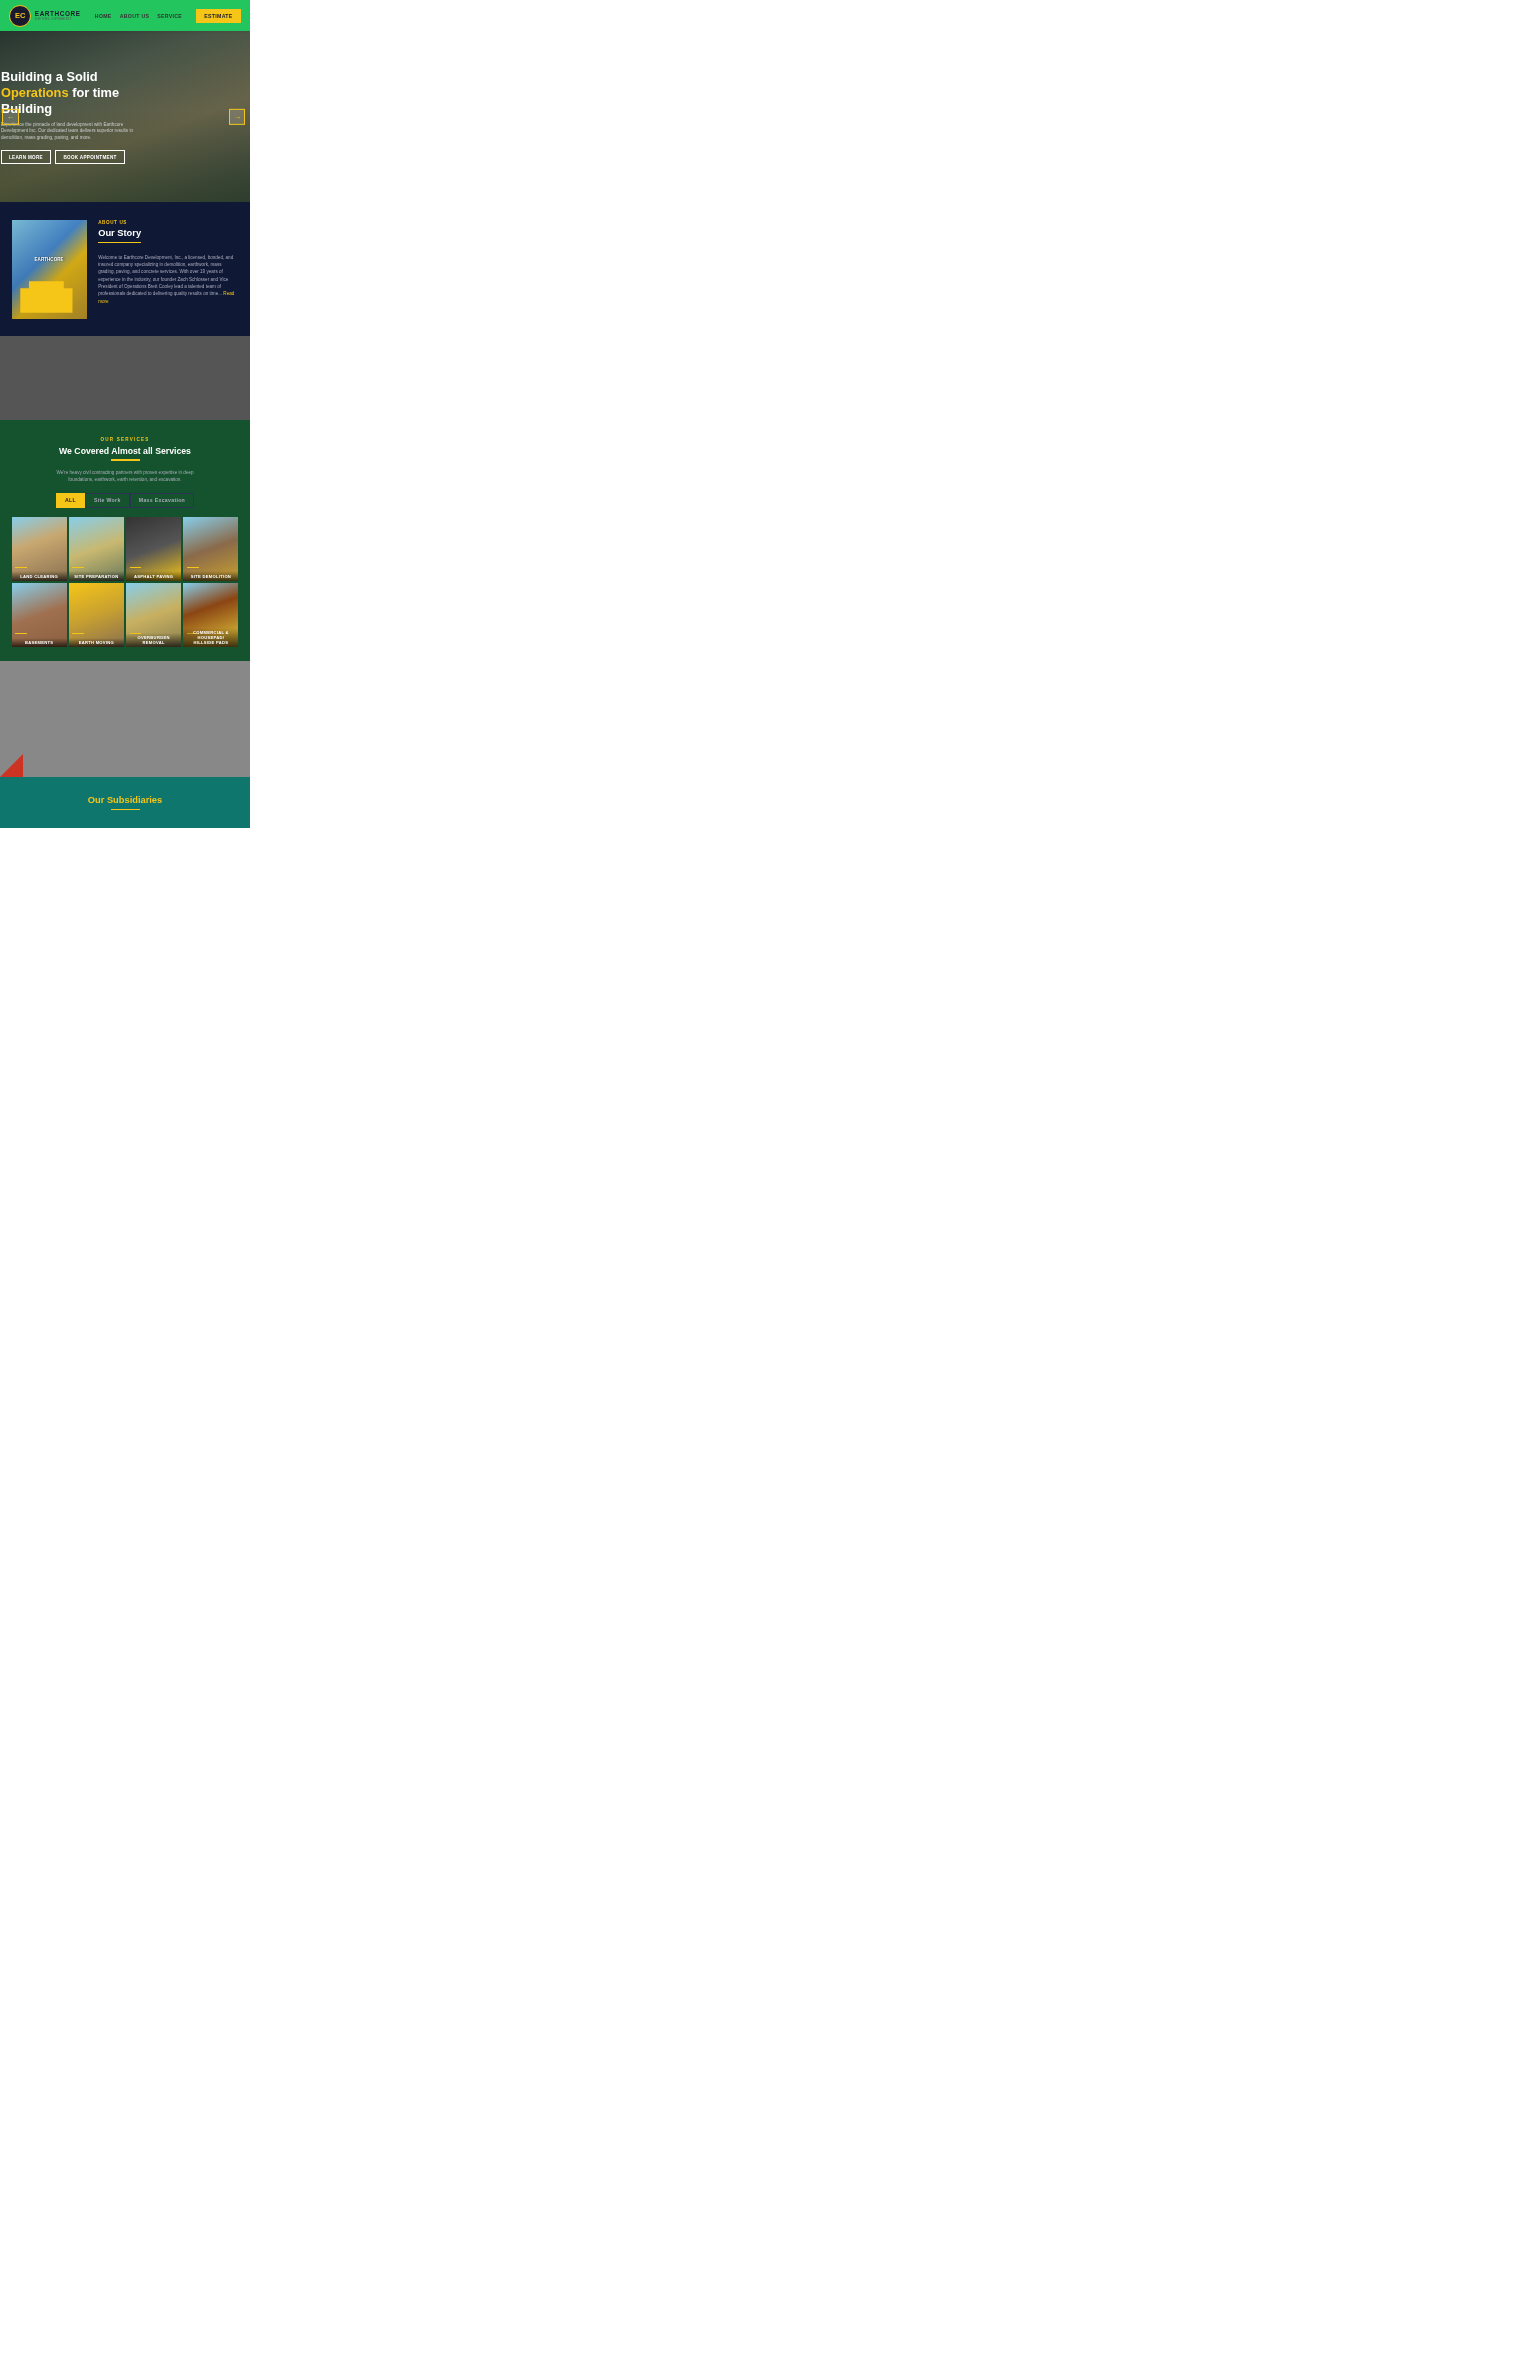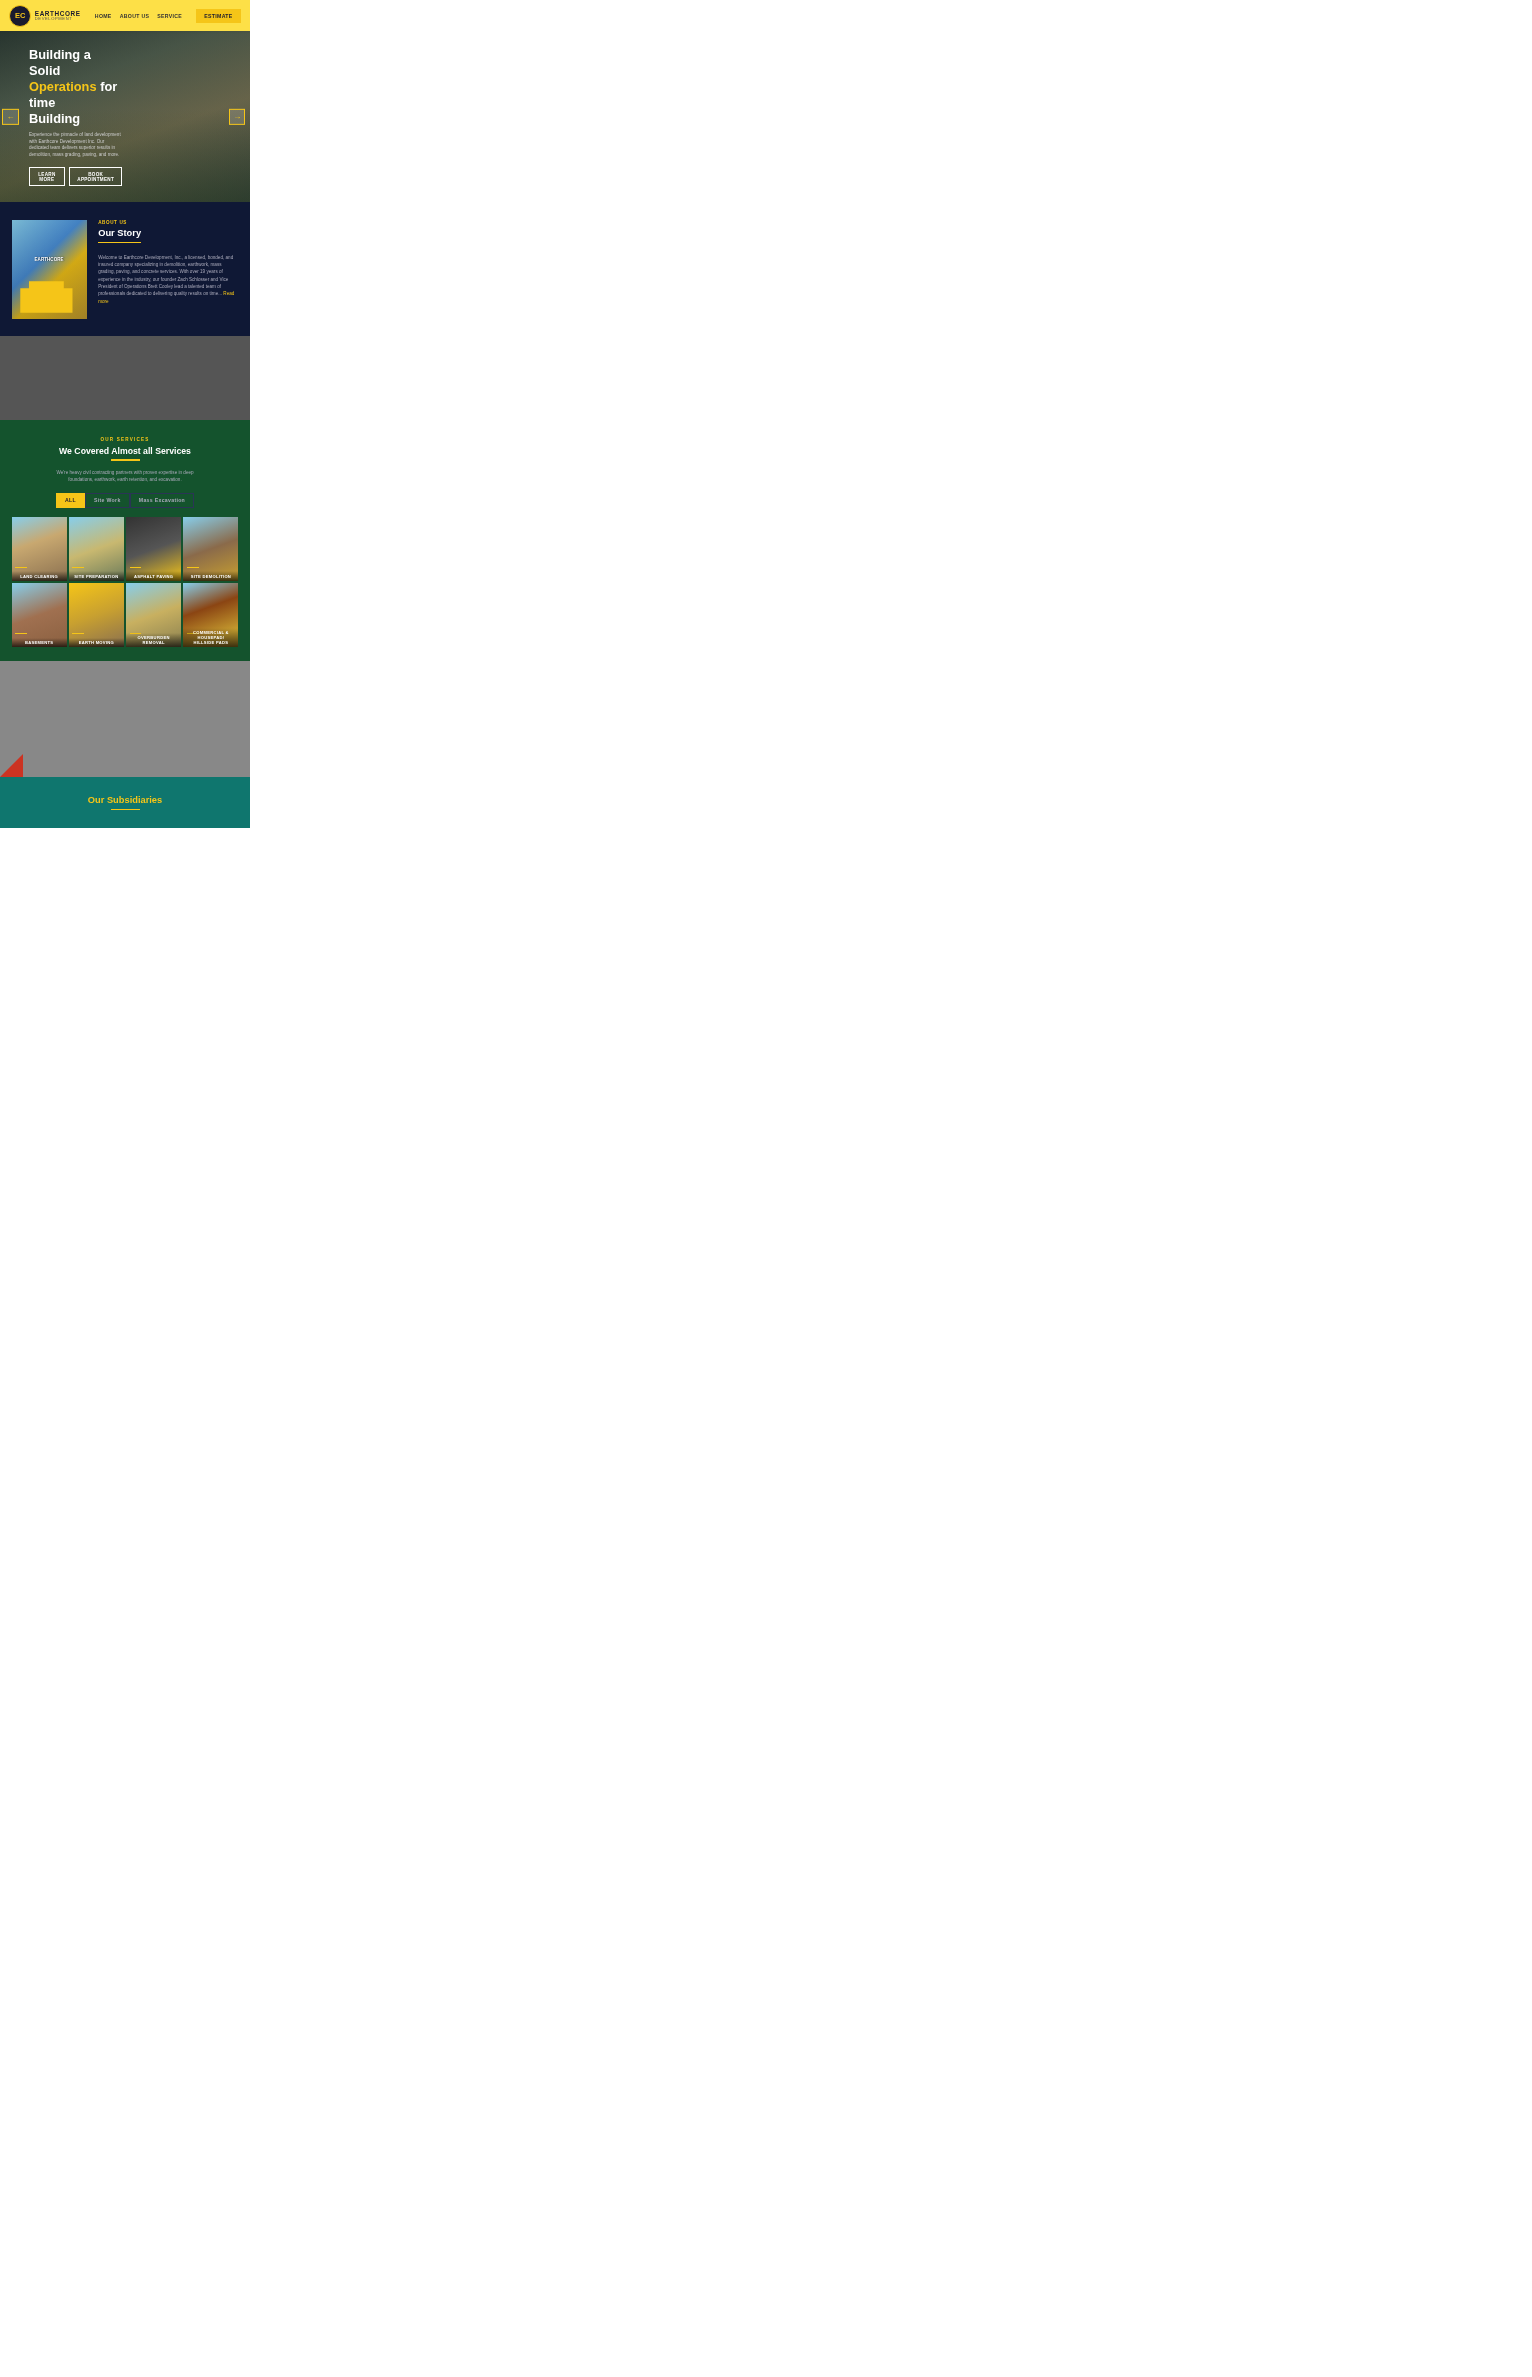--- a/index.html
+++ b/index.html
@@ -4,21 +4,21 @@
   <style>
     * { margin: 0; padding: 0; box-sizing: border-box; }
     body { font-family: Arial, sans-serif; background: #fff; width: 250px; }
 
     
     .navbar {
       display: flex;
       align-items: center;
       justify-content: space-between;
       padding: 4.6px 9.3px;
-      background: #fde047;
+      background: #22c55e;
       position: relative;
       z-index: 10;
       box-shadow: 0 0.6px 2.3px rgba(0,0,0,0.1);
     }
     .logo-area {
       display: flex;
       align-items: center;
       gap: 3.5px;
     }
     .logo-circle {
@@ -82,21 +82,21 @@
     
     .hero-machinery {
       position: absolute;
       bottom: 0; left: 0; right: 0;
       height: 93px;
       background: linear-gradient(180deg, transparent 0%, rgba(30,50,20,0.4) 100%);
       z-index: 1;
     }
     .hero-content {
       position: relative; z-index: 2;
-      padding: 0 29px;
+      padding: 0 1px;
       max-width: 151px;
     }
     .hero-content h1 {
       font-size: 12.8px;
       color: #fff;
       line-height: 1.25;
       font-weight: 800;
     }
     .hero-content h1 .highlight { color: #f5c518; }
     .hero-desc {

